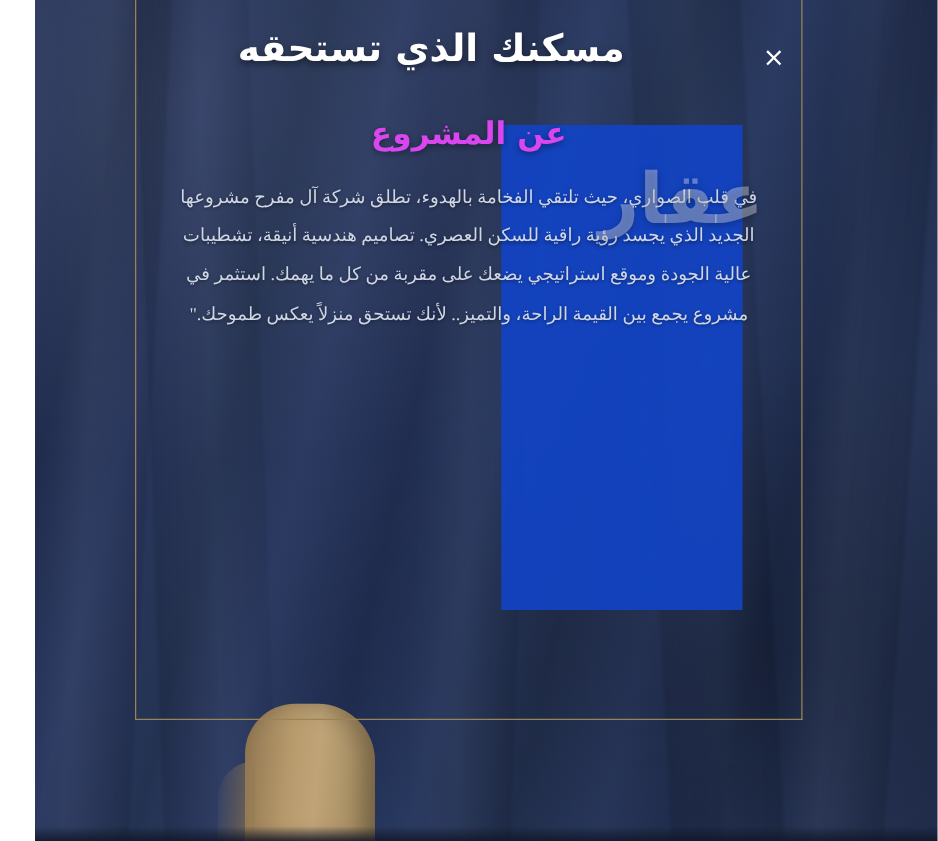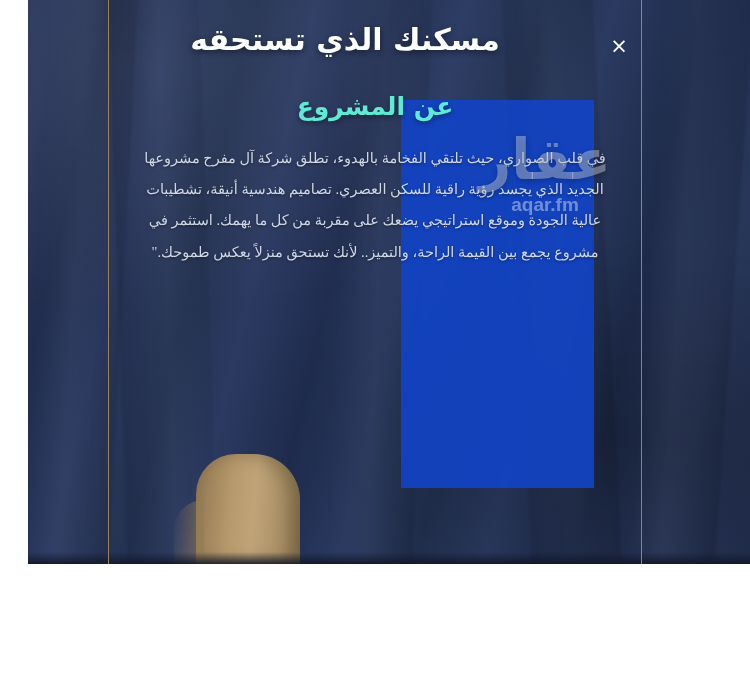--- a/index.html
+++ b/index.html
@@ -11,21 +11,21 @@
     width: 750px;
     height: 673px;
     overflow: hidden;
     font-family: "DejaVu Sans", "Liberation Sans", sans-serif;
   }
 
   
   .page {
     position: relative;
     width: 750px;
-    height: 564px;
+    height: 673px;
     background: #243153;
     overflow: hidden;
   }
 
   
   .gutter-left {
     position: absolute;
     top: 0; left: 0;
     width: 28px; height: 673px;
     background: #ffffff;
@@ -147,21 +147,21 @@
 
   
   .content {
     position: absolute;
     top: 92px;
     left: 140px;
     width: 470px;
     z-index: 20;
   }
   .section-heading {
-    color: #5eead4;
+    color: #d946ef;
     font-size: 25px;
     font-weight: 700;
     text-align: center;
     margin: 0 0 22px 0;
     text-shadow: 0 2px 5px rgba(0,0,0,0.4);
   }
   .body-text {
     color: #cfd6e4;
     font-size: 14.5px;
     line-height: 2.15;
@@ -244,19 +244,18 @@
     <button class="close-btn">×</button>
   </div>
 
   <div class="content">
     <h2 class="section-heading">عن المشروع</h2>
     <p class="body-text">في قلب الصواري، حيث تلتقي الفخامة بالهدوء، تطلق شركة آل مفرح مشروعها الجديد الذي يجسد رؤية راقية للسكن العصري. تصاميم هندسية أنيقة، تشطيبات عالية الجودة وموقع استراتيجي يضعك على مقربة من كل ما يهمك. استثمر في مشروع يجمع بين القيمة الراحة، والتميز.. لأنك تستحق منزلاً يعكس طموحك."</p>
   </div>
 
   <div class="watermark">
     <div class="mark">عقار</div>
-    <div class="domain">aqar.fm</div>
   </div>
 
   <div class="gutter-left"></div>
   <div class="gutter-right"></div>
   <div class="footer-white"></div>
 </div>
 
 </body></html>

